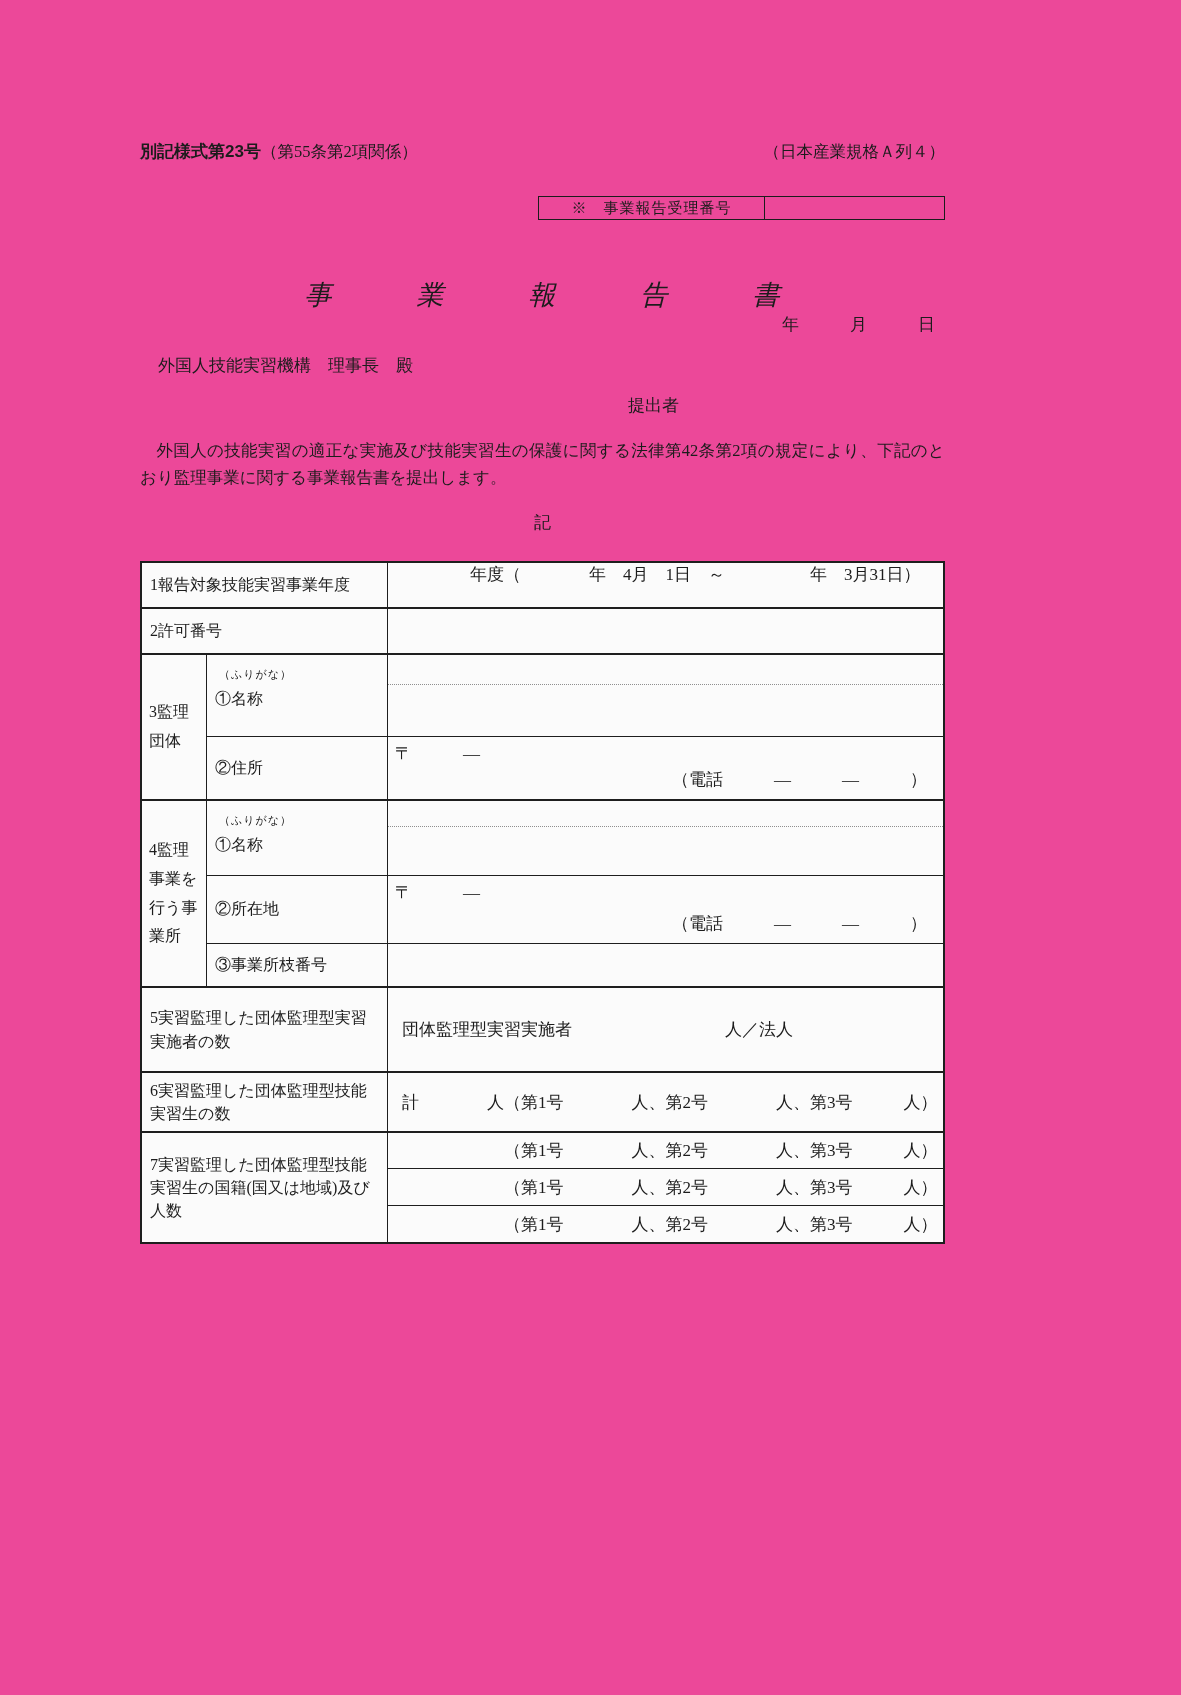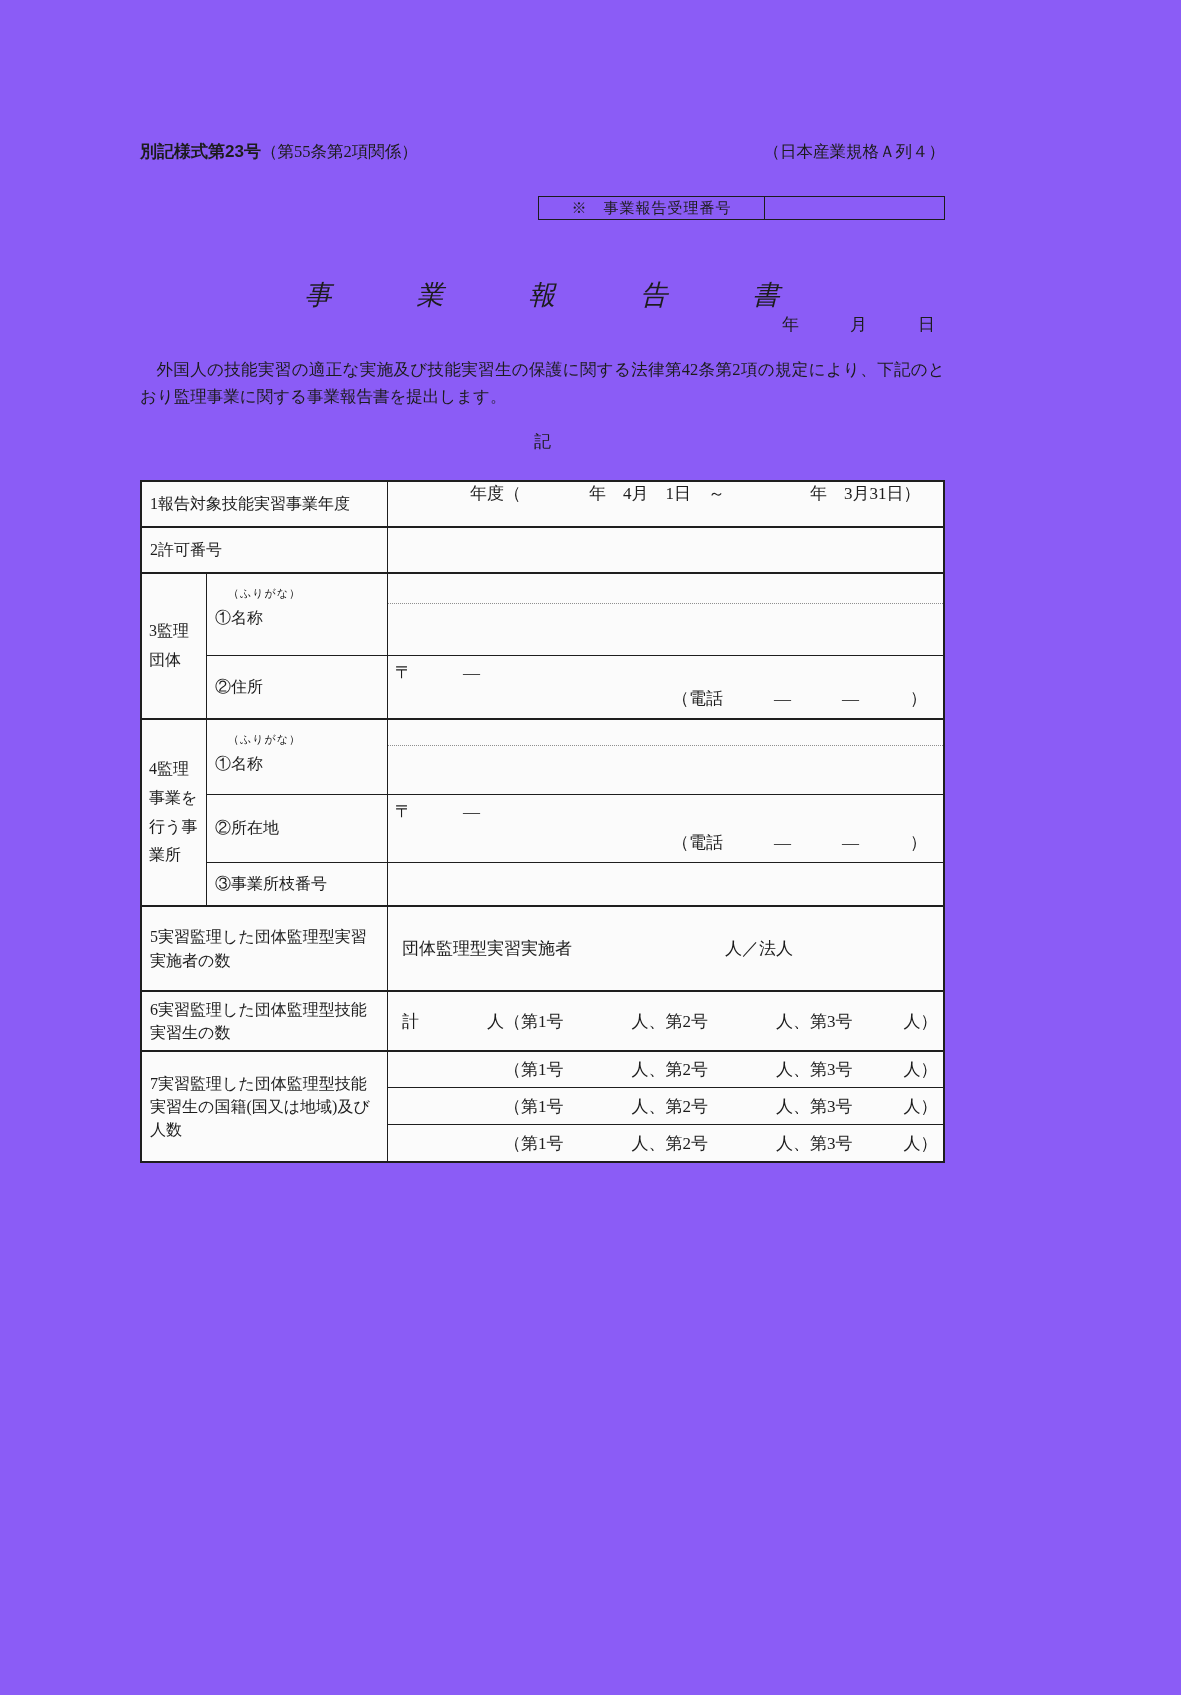--- a/index.html
+++ b/index.html
@@ -5,21 +5,21 @@
   * { margin: 0; padding: 0; box-sizing: border-box; }
   html, body { background: #f6f6f6; }
   body {
     font-family: "Liberation Serif", "DejaVu Serif", serif;
     color: #1c1c1c;
   }
   .page {
     position: relative;
     width: 1181px;
     height: 1695px;
-    background: #8b5cf6;
+    background: #ec4899;
     overflow: hidden;
   }
   .content {
     position: absolute;
     left: 140px;
     top: 140px;
     width: 805px;
   }
 
   
@@ -136,21 +136,21 @@
   .sublab {
     display: flex;
     align-items: center;
     padding: 4px 8px;
   }
   .sublab-name { padding: 12px 8px 4px; }
   .furi {
     font-size: 11px;
     letter-spacing: 1px;
     display: block;
-    margin-left: 13px;
+    margin-left: 4px;
   }
   .nm { display: block; margin-top: 7px; font-size: 16px; }
 
   .val { font-size: 17px; }
   .val-year {
     display: flex;
     align-items: flex-start;
     padding-left: 82px;
   }
   .val-name { position: relative; }
@@ -188,21 +188,23 @@
 
     <div class="receipt-box">
       <div class="receipt-label">※　事業報告受理番号</div>
       <div class="receipt-value"></div>
     </div>
 
     <h1 class="title">事　　　業　　　報　　　告　　　書</h1>
 
     <div class="date-line">年　　　月　　　日</div>
 
-
+    <div class="addressee">外国人技能実習機構　理事長　殿</div>
+
+    <div class="submitter">提出者</div>
 
     <p class="body-text">外国人の技能実習の適正な実施及び技能実習生の保護に関する法律第42条第2項の規定により、下記のとおり監理事業に関する事業報告書を提出します。</p>
 
     <div class="record">記</div>
 
     <div class="form-table">
 
       <div class="cell lab tb" style="grid-area:1/1/2/3">
         <span>1報告対象技能実習事業年度</span>
       </div>

